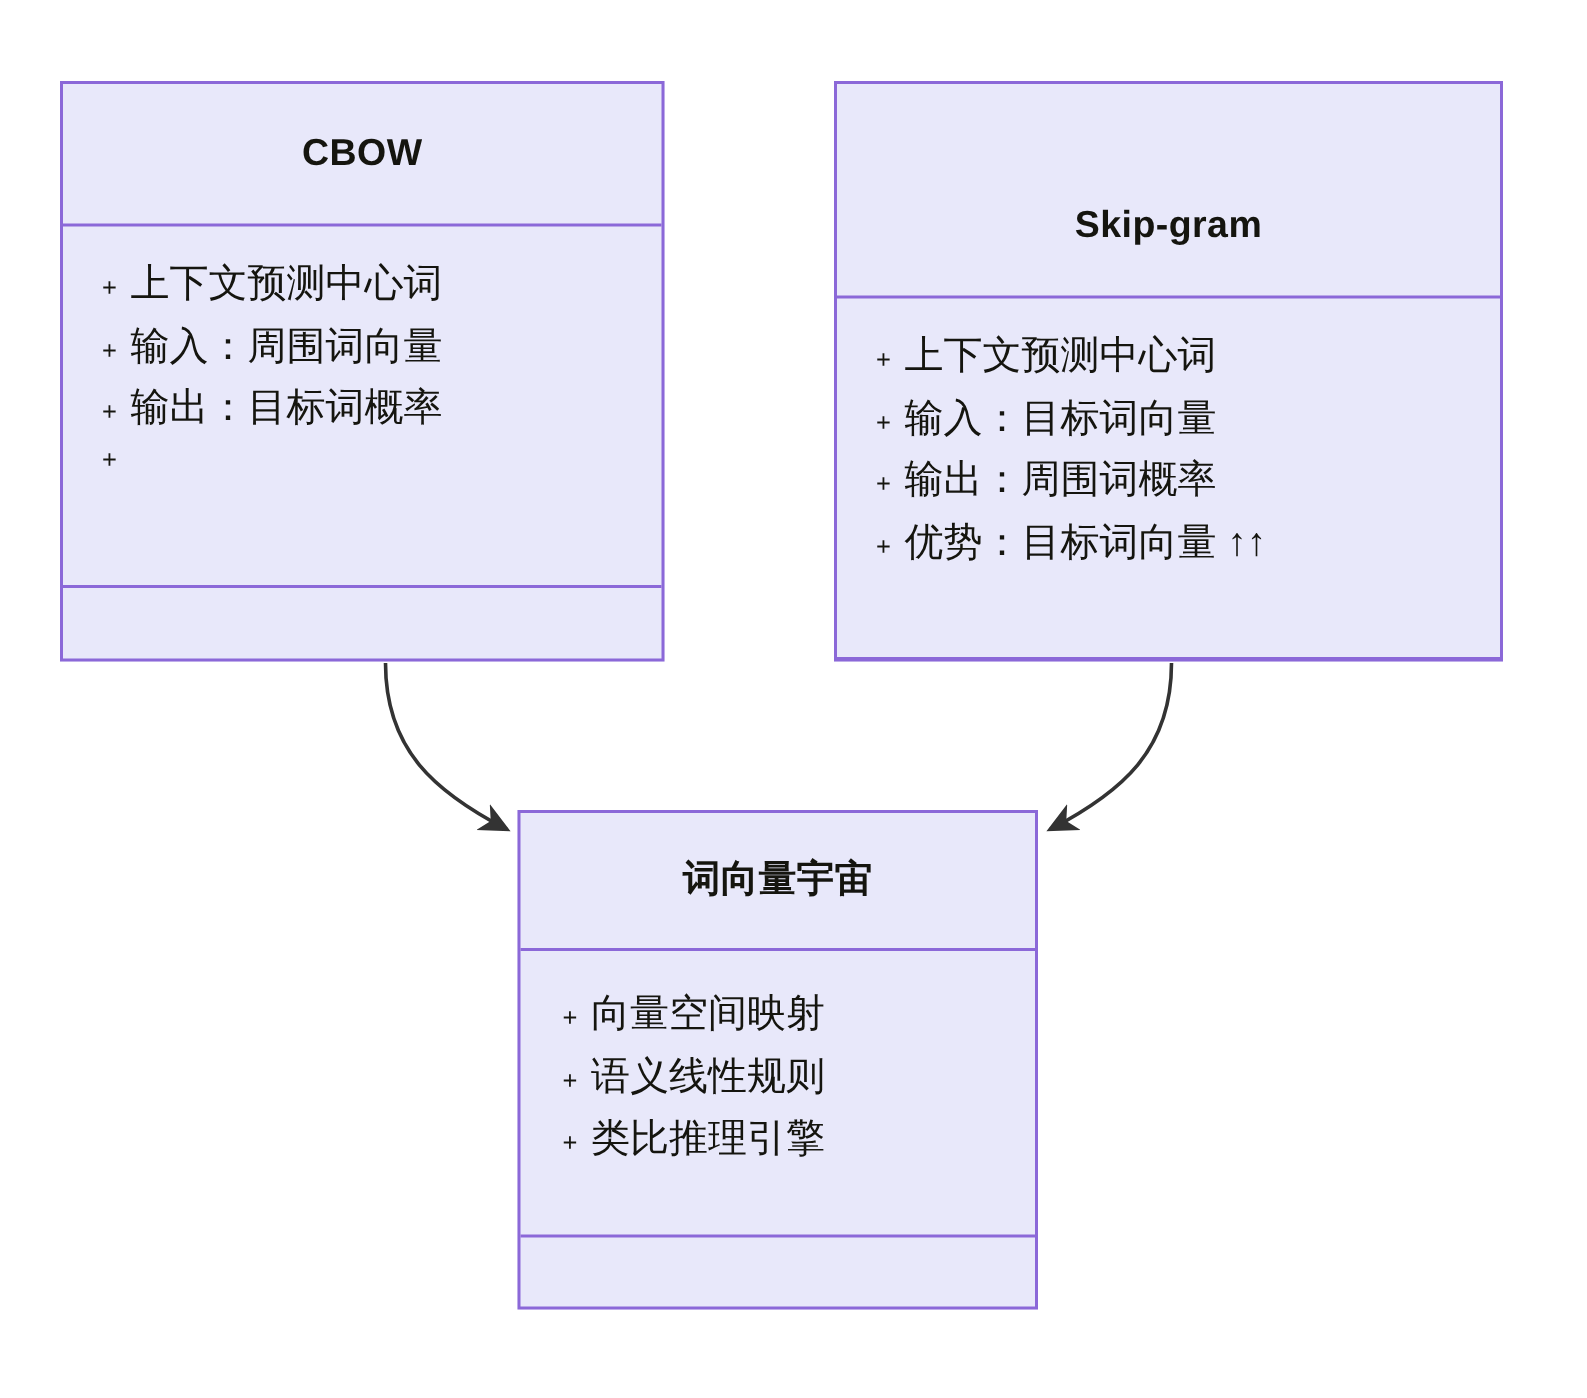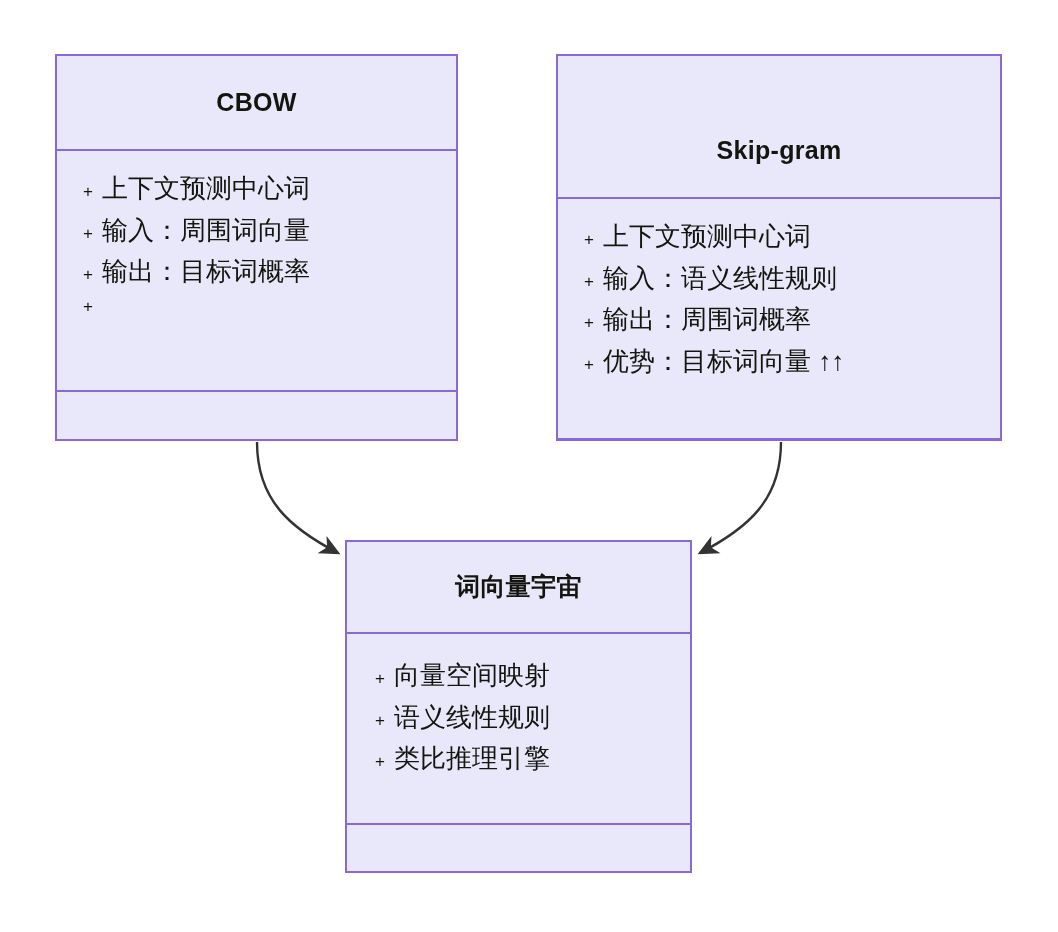--- a/index.html
+++ b/index.html
@@ -88,21 +88,21 @@
     color: #15150f;
     line-height: 1.18;
     flex: 0 0 auto;
   }
 
   .uml-footer {
     box-sizing: border-box;
   }
 
   
-  #class-cbow { left: 55px; top: 54px; width: 403px; height: 387px; }
+  #class-cbow { left: 40px; top: 54px; width: 403px; height: 387px; }
   #class-cbow .uml-header { height: 95px; }
   #class-cbow .uml-body   { height: 241px; }
   #class-cbow .uml-footer { height: 47px; }
 
   
   #class-skipgram { left: 556px; top: 54px; width: 446px; height: 387px; }
   #class-skipgram .uml-header { height: 95px; margin-top: 48px; }
   #class-skipgram .uml-body   { height: 241px; }
   #class-skipgram .uml-footer { height: 47px; }
 
@@ -158,21 +158,21 @@
     <div class="uml-header">
       <span class="uml-title">Skip-gram</span>
     </div>
     <div class="uml-body">
       <div class="uml-row">
         <span class="uml-vis">+</span>
         <span class="uml-member">上下文预测中心词</span>
       </div>
       <div class="uml-row">
         <span class="uml-vis">+</span>
-        <span class="uml-member">输入：语义线性规则</span>
+        <span class="uml-member">输入：目标词向量</span>
       </div>
       <div class="uml-row">
         <span class="uml-vis">+</span>
         <span class="uml-member">输出：周围词概率</span>
       </div>
       <div class="uml-row">
         <span class="uml-vis">+</span>
         <span class="uml-member">优势：目标词向量 ↑↑</span>
       </div>
     </div>

